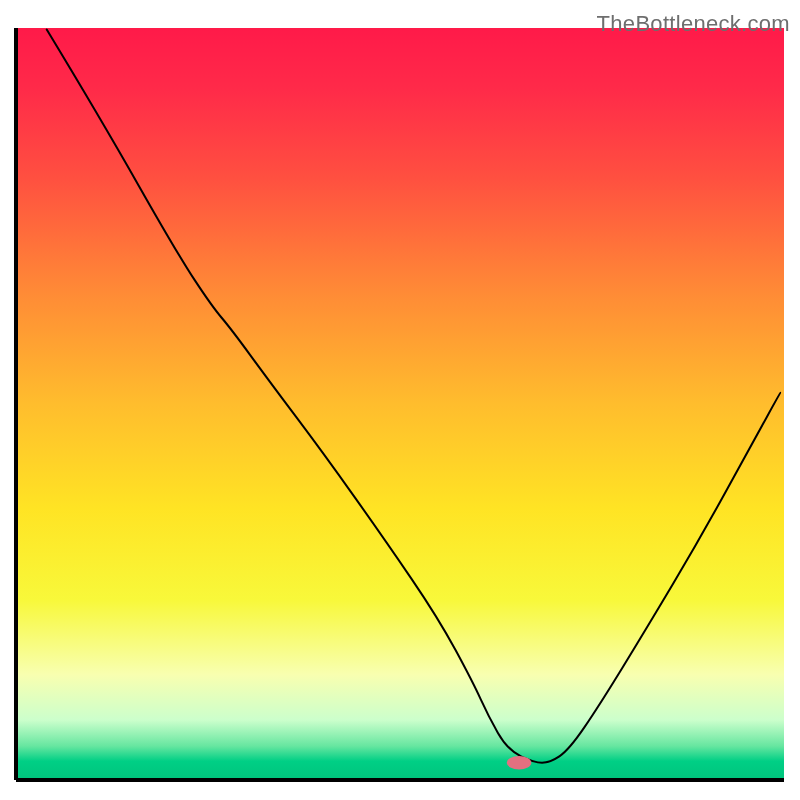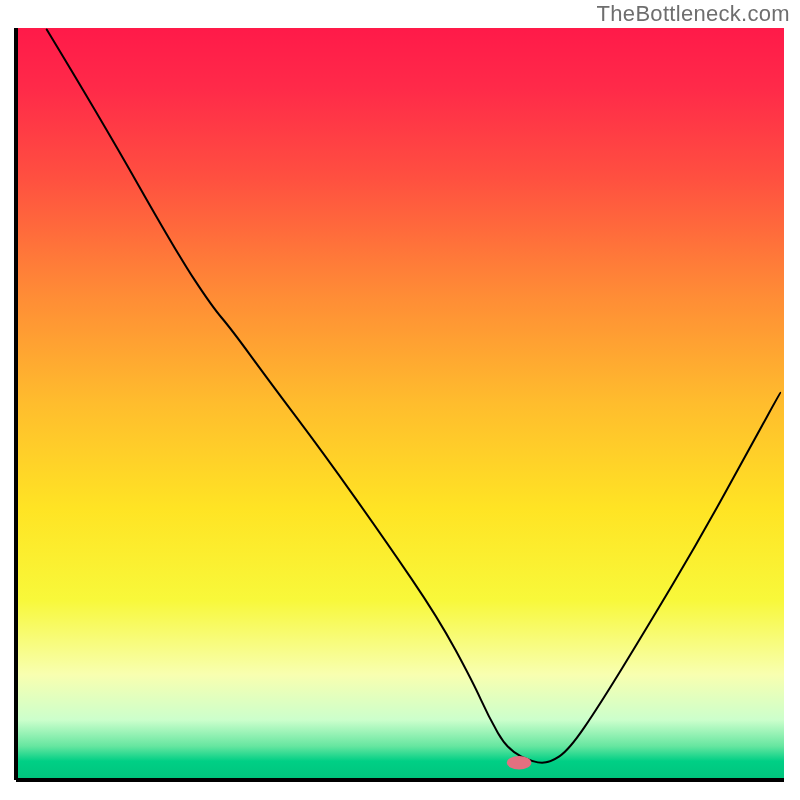--- a/index.html
+++ b/index.html
@@ -11,21 +11,21 @@
     background: #ffffff;
     font-family: Arial, Helvetica, sans-serif;
   }
   .chart-container {
     position: relative;
     width: 800px;
     height: 800px;
   }
   .watermark {
     position: absolute;
-    top: 1px;
+    top: 11px;
     right: 10px;
     color: #6e6e6e;
     font-size: 22px;
     font-weight: 500;
     letter-spacing: 0.3px;
   }
   svg {
     display: block;
   }
 </style>

